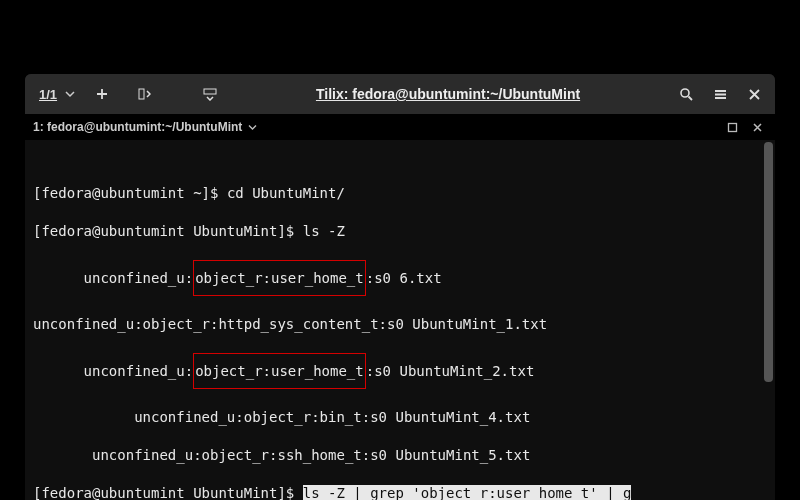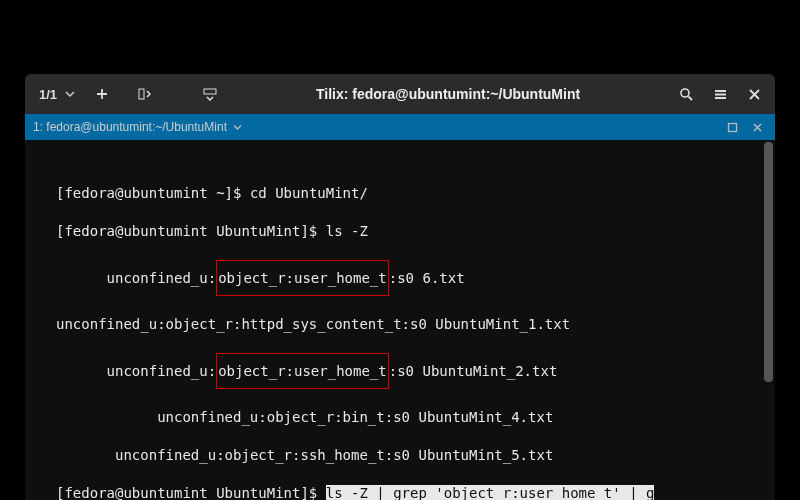--- a/index.html
+++ b/index.html
@@ -21,20 +21,21 @@
     font-size: 13px;
   }
   .titlebar {
     display: flex;
     align-items: center;
     height: 40px;
     padding: 4px 6px;
     background: #2b2b2b;
     border-radius: 6px 6px 0 0;
     gap: 12px;
+    text-decoration: underline;
   }
   .title-btn {
     display: inline-flex;
     align-items: center;
     justify-content: center;
     min-width: 30px;
     height: 28px;
     border-radius: 4px;
     color: #ddd;
     font-size: 14px;
@@ -53,26 +54,27 @@
     font-weight: 600;
     font-size: 14px;
     color: #eee;
     white-space: nowrap;
   }
   .title-right { display: flex; gap: 4px; align-items: center; margin-left: auto; }
   .tabbar {
     display: flex;
     align-items: center;
     height: 26px;
-    background: #0369a1;
+    background: #000000;
     font-family: sans-serif;
     font-size: 12px;
     padding: 0 8px;
     color: #ccc;
     gap: 6px;
+    font-weight: bold;
   }
   .tab-label { flex: 0 0 auto; }
   .tab-spacer { flex: 1; }
   .mini-btn {
     font-size: 12px;
     color: #bbb;
     cursor: pointer;
     padding: 0 4px;
   }
   .term {
@@ -87,21 +89,21 @@
   }
   .scrollbar {
     position: absolute;
     right: 2px;
     top: 2px;
     width: 9px;
     height: 240px;
     background: #555;
     border-radius: 4px;
   }
-  .line { white-space: pre; margin-left: 23px; }
+  .line { white-space: pre; }
   .redbox {
     border: 1.5px solid #d40000;
     padding: 9px 1px;
     display: inline-block;
     line-height: 16px;
   }
   .inv {
     background: #e8e8e8;
     color: #0f0f0f;
   }

